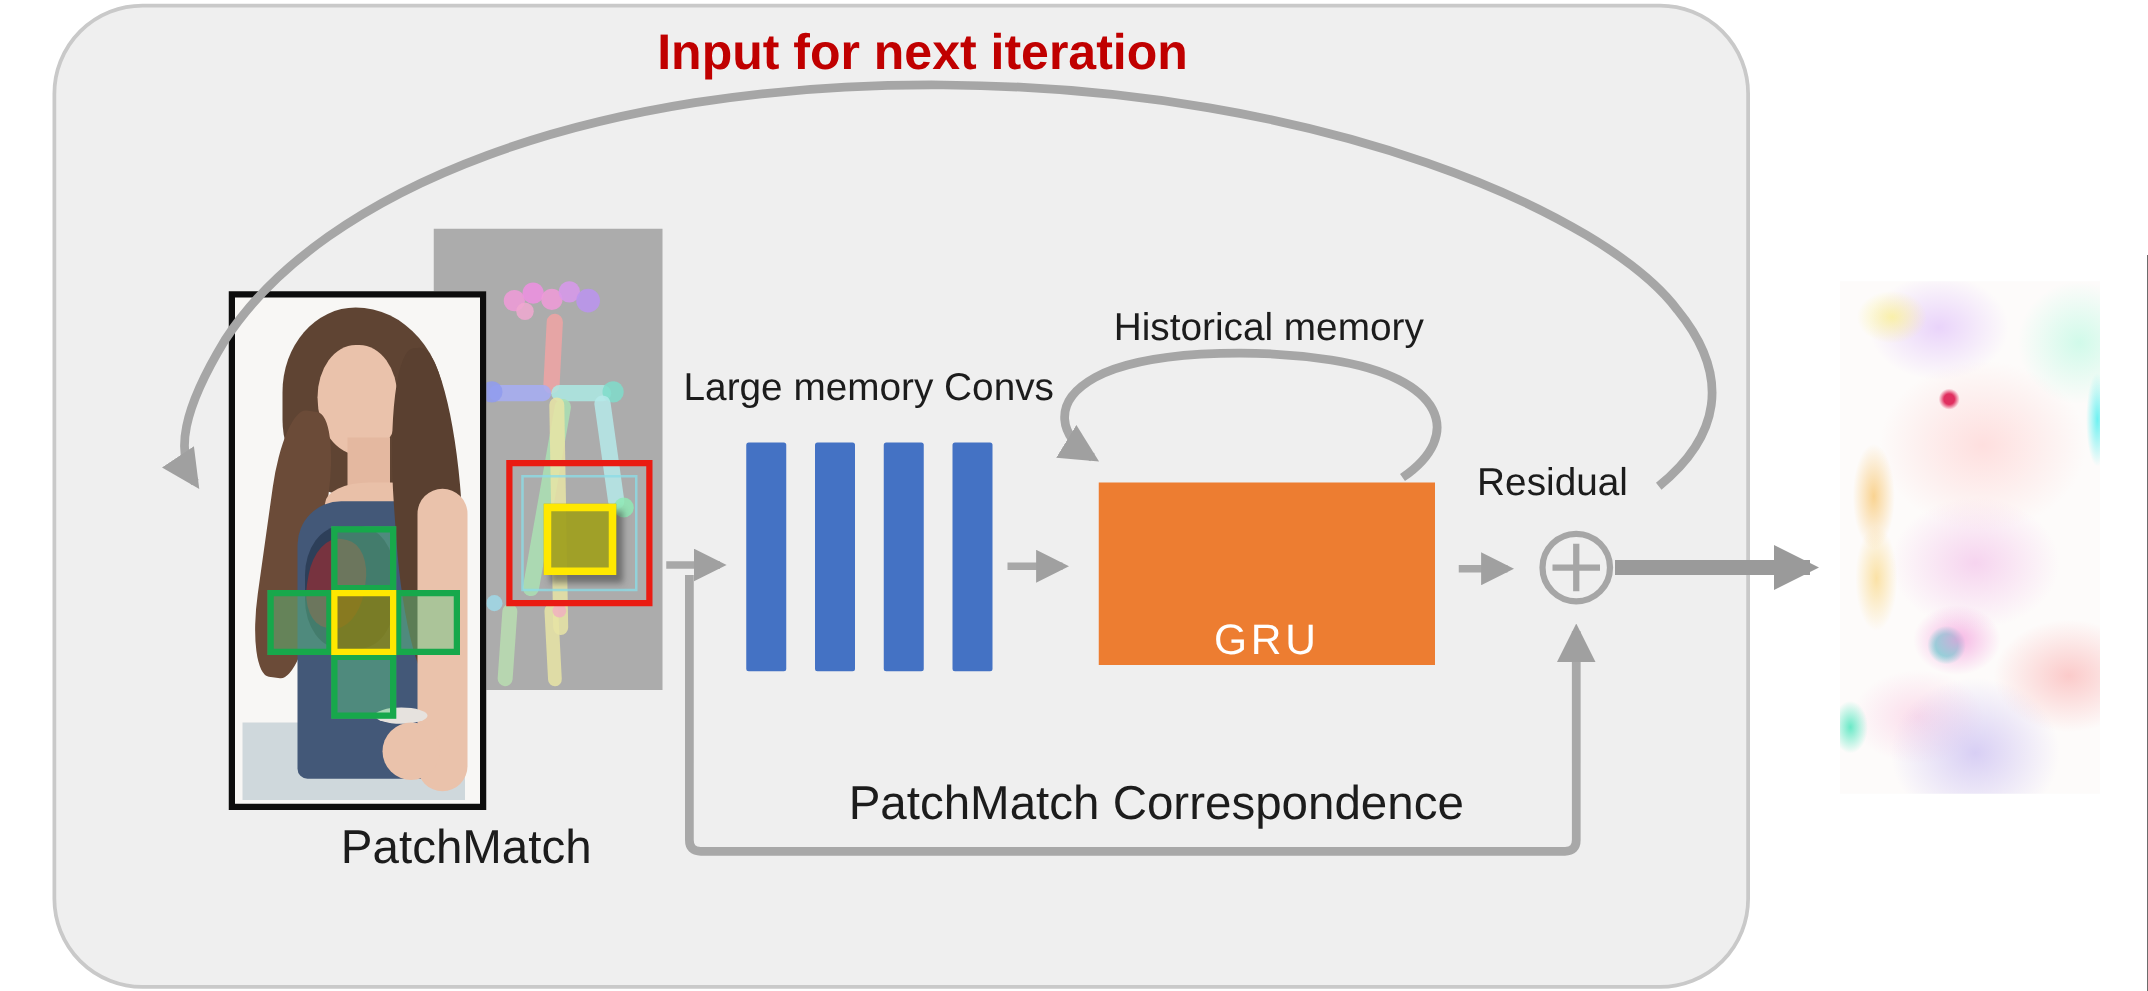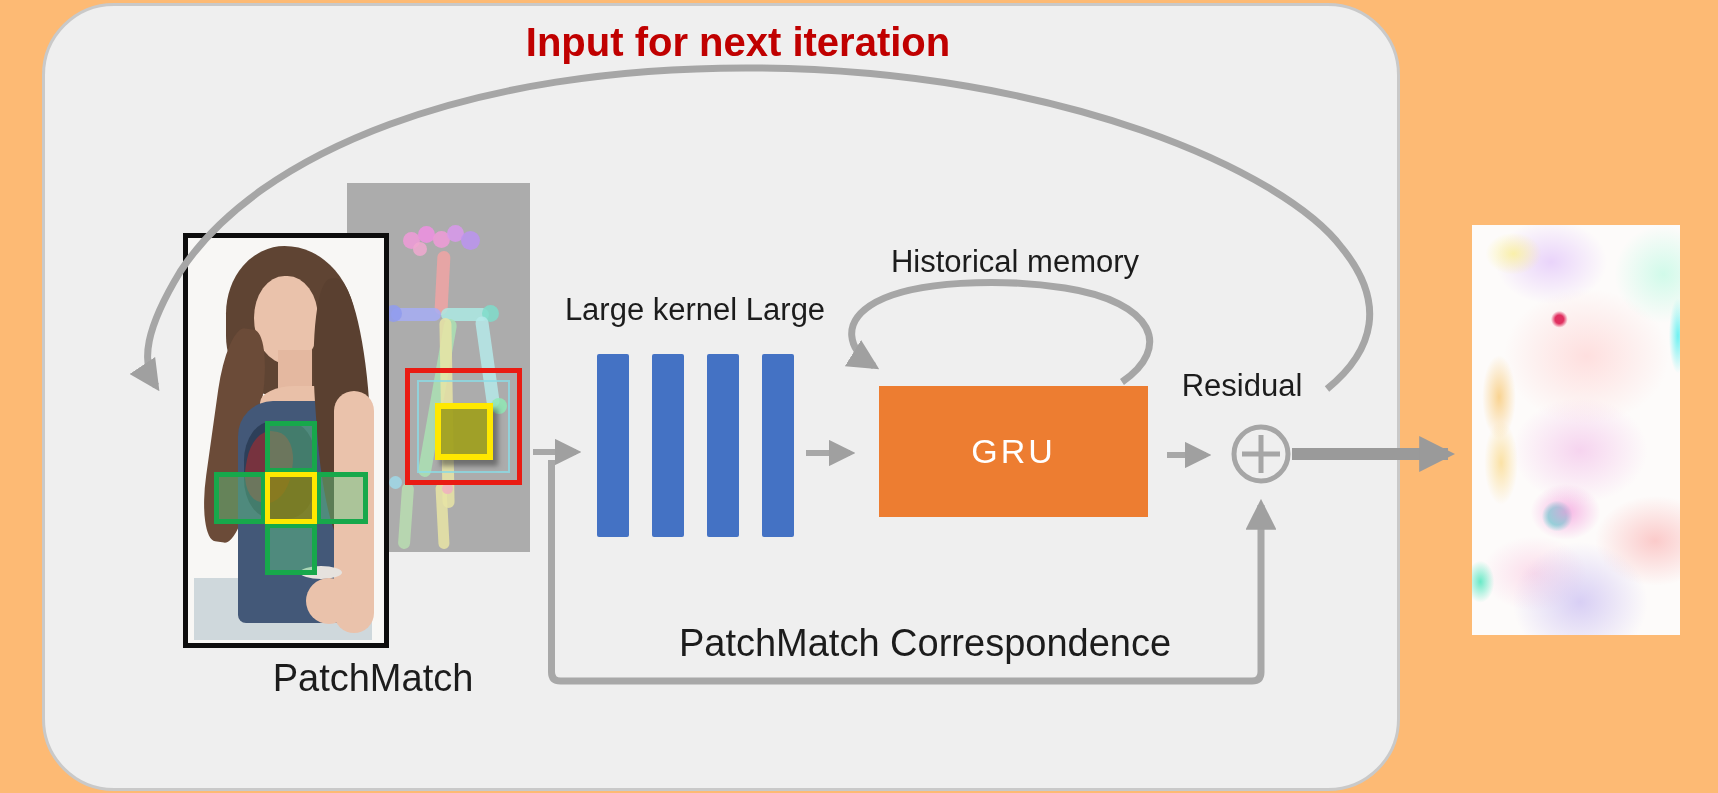--- a/index.html
+++ b/index.html
@@ -1,16 +1,16 @@
 <!DOCTYPE html>
 <html><head>
 <meta charset="utf-8">
 <style>
   html,body{margin:0;padding:0;background:#000;}
-  .stage{position:relative;width:1718px;height:793px;background:#fdba74;overflow:hidden;
+  .stage{position:relative;width:1718px;height:793px;background:#ffffff;overflow:hidden;
          font-family:"Liberation Sans",sans-serif;color:#1c1c1c;}
   .panel{position:absolute;left:42px;top:3px;width:1352px;height:782px;background:#EFEFEF;
          border:3px solid #c9c9c9;border-radius:72px;}
   .abs{position:absolute;}
   .ctr{transform:translateX(-50%);white-space:nowrap;}
   .lbl{font-size:31px;color:#1c1c1c;}
   .title{left:738px;top:20px;font-size:40px;font-weight:bold;color:#C00000;}
   .caption{left:729px;top:741px;font-size:37px;font-weight:bold;color:#141414;}
   .caption .lvl{font-family:"Liberation Serif",serif;font-style:italic;font-weight:bold;
                 font-size:39px;margin-left:10px;}
@@ -42,22 +42,22 @@
   .pose>div{position:absolute;}
   .dot{border-radius:50%;opacity:.85;}
   .bone{border-radius:8px;opacity:.85;}
   .redbox{left:58px;top:185px;width:117px;height:117px;box-sizing:border-box;border:5px solid #ea1b12;}
   .innerbox{left:70px;top:197px;width:93px;height:93px;box-sizing:border-box;border:2px solid rgba(140,220,230,.8);}
   .ybox{left:88px;top:220px;width:58px;height:57px;box-sizing:border-box;border:6px solid #ffe800;
         background:rgba(158,158,28,.92);box-shadow:5px 6px 5px rgba(50,50,50,.5);}
   
   .bar{position:absolute;top:354px;width:32px;height:183px;background:#4472C4;border-radius:2px;z-index:2;}
   
-  .gru{left:879px;top:386px;width:269px;height:131px;background:#ED7D31;z-index:2;
-       display:flex;align-items:center;justify-content:center;}
+  .gru{left:879px;top:386px;width:269px;height:146px;background:#ED7D31;z-index:2;
+       display:flex;align-items:flex-end;justify-content:center;}
   .gru span{color:#fff;font-size:34px;letter-spacing:3px;}
   
   .flow{left:1472px;top:225px;width:208px;height:410px;background:
       radial-gradient(14px 14px at 42% 23%,#e03060 0 30%,transparent 60%),
       radial-gradient(40px 30px at 20% 7%,rgba(250,240,150,.8),transparent 70%),
       radial-gradient(80px 60px at 38% 9%,rgba(225,195,250,.7),transparent 70%),
       radial-gradient(70px 70px at 92% 12%,rgba(185,250,225,.65),transparent 70%),
       radial-gradient(12px 50px at 99% 27%,rgba(95,240,240,.9),transparent 75%),
       radial-gradient(24px 60px at 13% 42%,rgba(248,198,110,.75),transparent 70%),
       radial-gradient(24px 60px at 14% 58%,rgba(250,215,130,.7),transparent 70%),
@@ -126,21 +126,21 @@
     <div class="cell c-bot"></div>
     <div class="cell c-mid"></div>
   </div>
 
   <div class="abs ctr lbl" style="left:373px;top:657px;font-size:38px;">PatchMatch</div>
 
   <div class="bar" style="left:597px;"></div>
   <div class="bar" style="left:652px;"></div>
   <div class="bar" style="left:707px;"></div>
   <div class="bar" style="left:762px;"></div>
-  <div class="abs ctr lbl" style="left:695px;top:292px;">Large kernel Large</div>
+  <div class="abs ctr lbl" style="left:695px;top:292px;">Large memory Convs</div>
 
   <div class="abs gru">
     <span>GRU</span>
   </div>
   <div class="abs ctr lbl" style="left:1015px;top:244px;">Historical memory</div>
   <div class="abs ctr lbl" style="left:1242px;top:368px;">Residual</div>
   <div class="abs ctr lbl" style="left:925px;top:622px;font-size:38px;">PatchMatch Correspondence</div>
 
   <div class="abs flow"></div>
 

